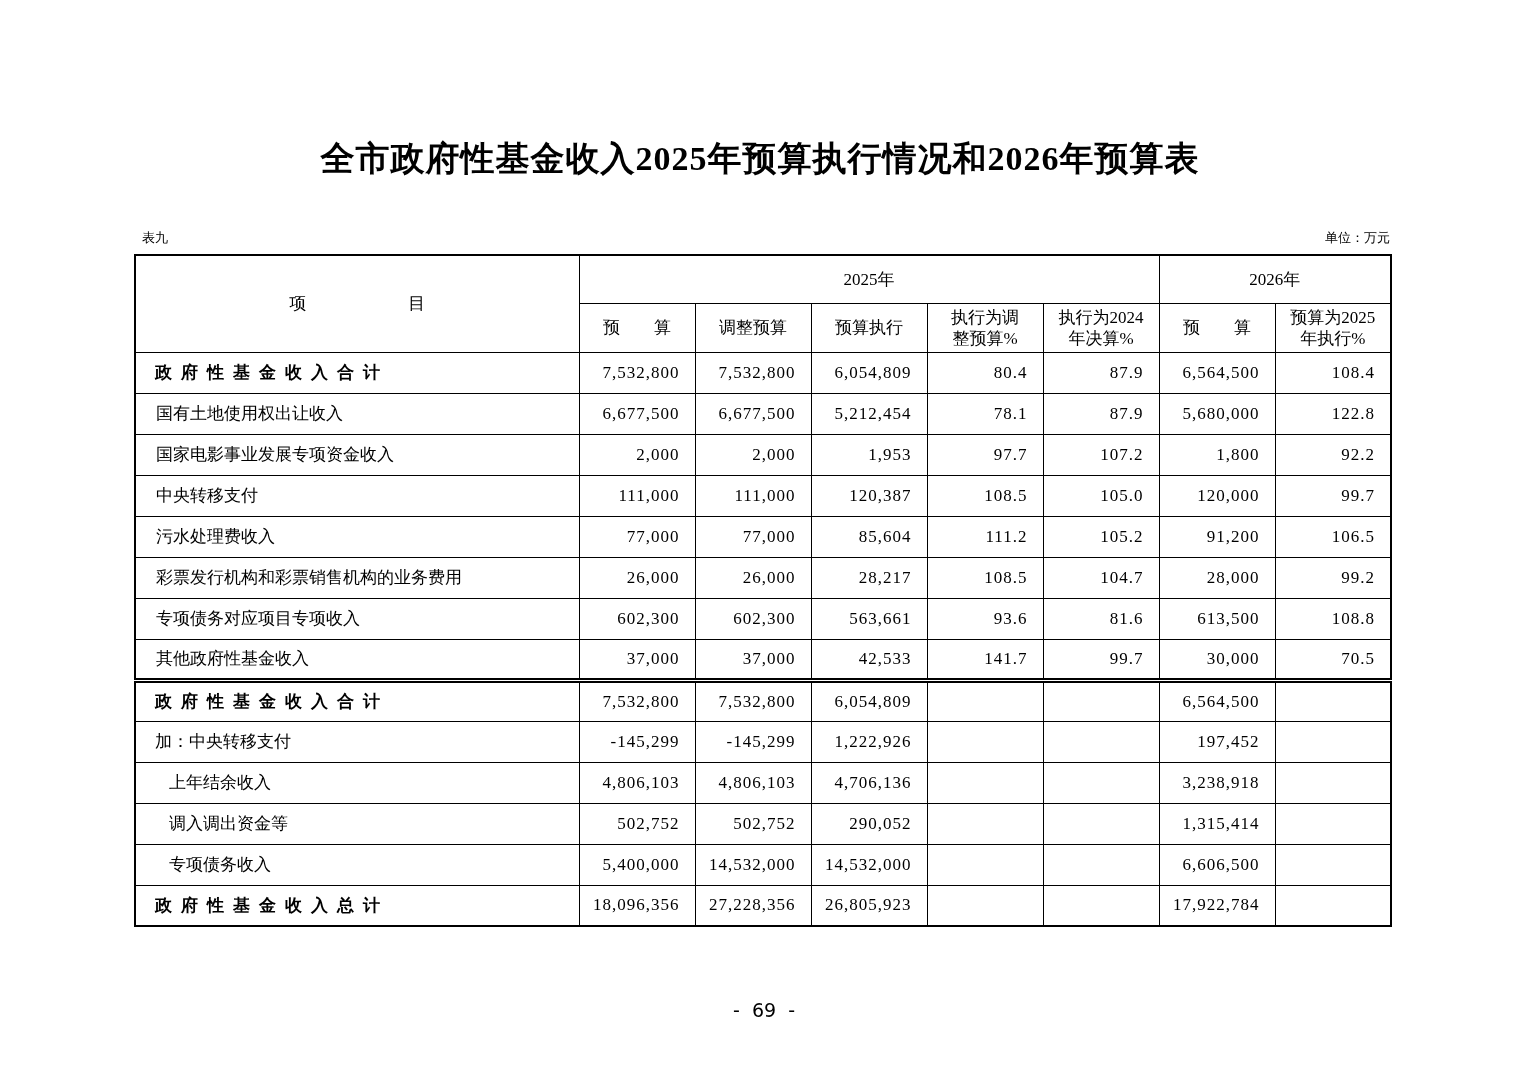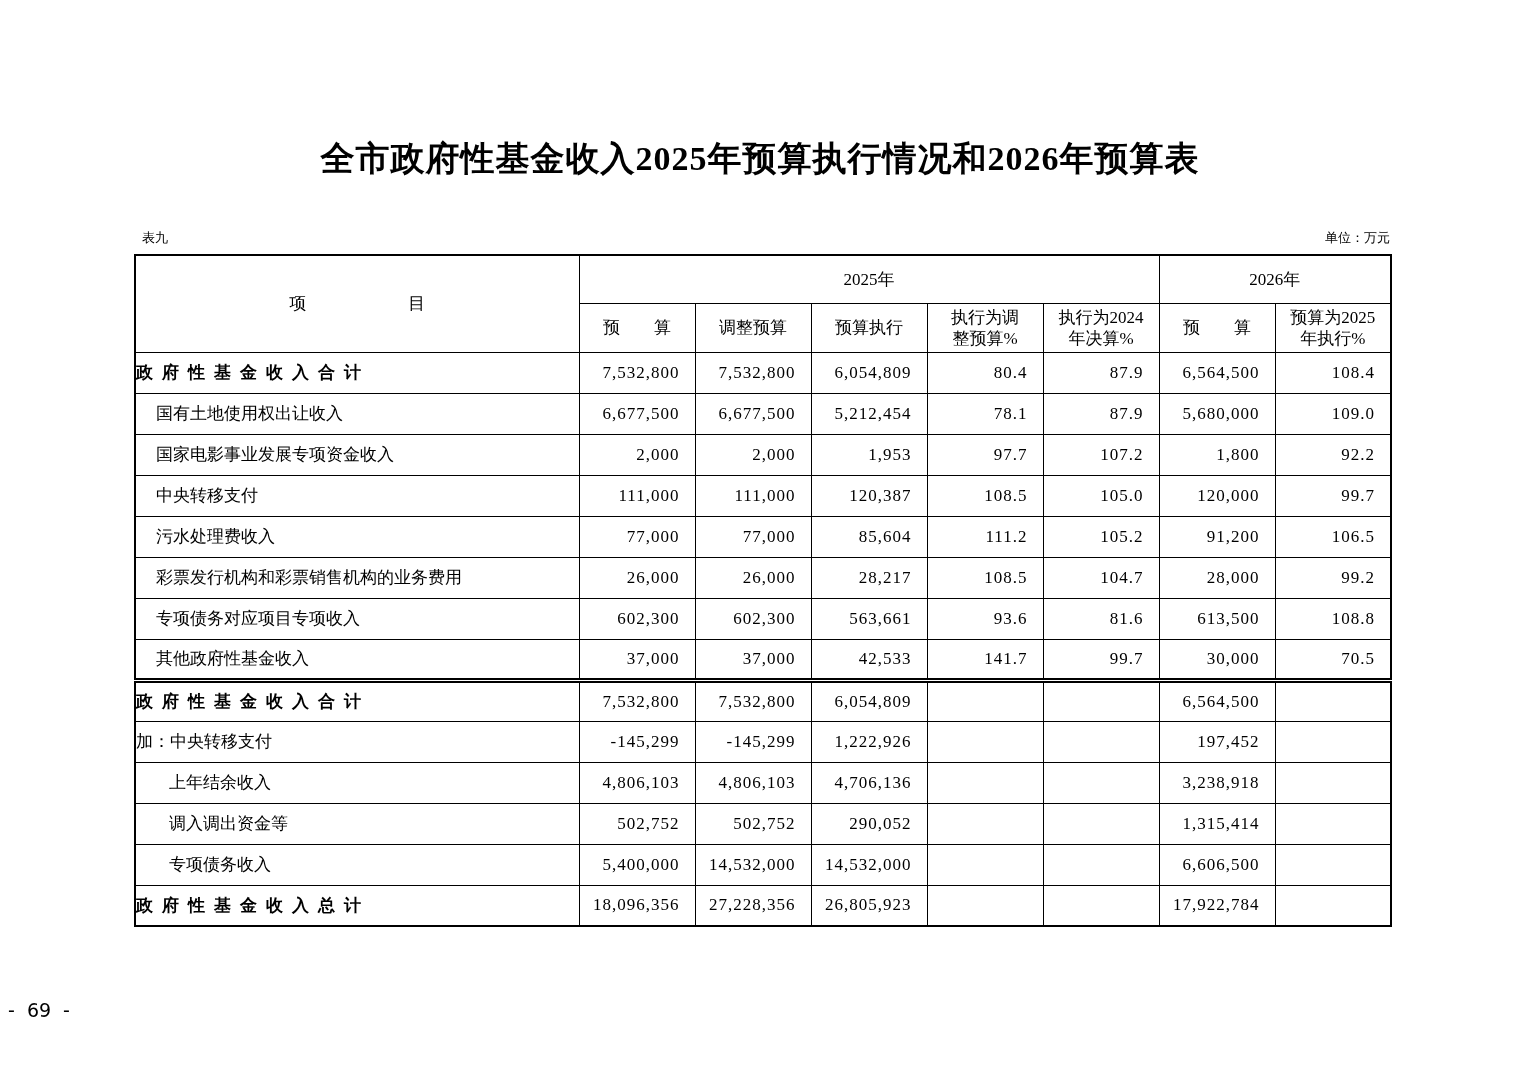--- a/index.html
+++ b/index.html
@@ -54,28 +54,29 @@
     white-space: pre-line;
     line-height: 21px;
   }
   th.item-head {
     text-align: center;
     white-space: pre;
   }
   tbody td { height: 41px; }
   td.item { text-align: left; white-space: nowrap; }
   td.num  { text-align: right; padding-right: 15px; letter-spacing: 1px; white-space: nowrap; }
-  tr.indent-1 td.item { }
+  tr.indent-1 td.item { padding-left: 19px; }
   tr.indent-2 td.item { padding-left: 20px; }
   tr.indent-3 td.item { padding-left: 33px; }
   tr.style-total td.item .item-text { font-weight: bold; letter-spacing: 9px; }
   tr.sep-double td { border-top: 5px double #000; }
   .page-number {
     position: absolute;
     top: 999px; left: 0; width: 100%;
+    text-align: center;
     font-family: "DejaVu Sans", "Liberation Sans", sans-serif;
     font-size: 19px;
     word-spacing: 6px;
     padding-left: 8px;
   }
 </style>
 </head>
 <body>
 
 <div class="page">
@@ -129,21 +130,21 @@
       <td class="num">108.4</td>
     </tr>
         <tr class="style-normal indent-2">
       <td class="item"><span class="item-text">国有土地使用权出让收入</span></td>
       <td class="num">6,677,500</td>
       <td class="num">6,677,500</td>
       <td class="num">5,212,454</td>
       <td class="num">78.1</td>
       <td class="num">87.9</td>
       <td class="num">5,680,000</td>
-      <td class="num">109.0</td>
+      <td class="num">122.8</td>
     </tr>
         <tr class="style-normal indent-2">
       <td class="item"><span class="item-text">国家电影事业发展专项资金收入</span></td>
       <td class="num">2,000</td>
       <td class="num">2,000</td>
       <td class="num">1,953</td>
       <td class="num">97.7</td>
       <td class="num">107.2</td>
       <td class="num">1,800</td>
       <td class="num">92.2</td>

